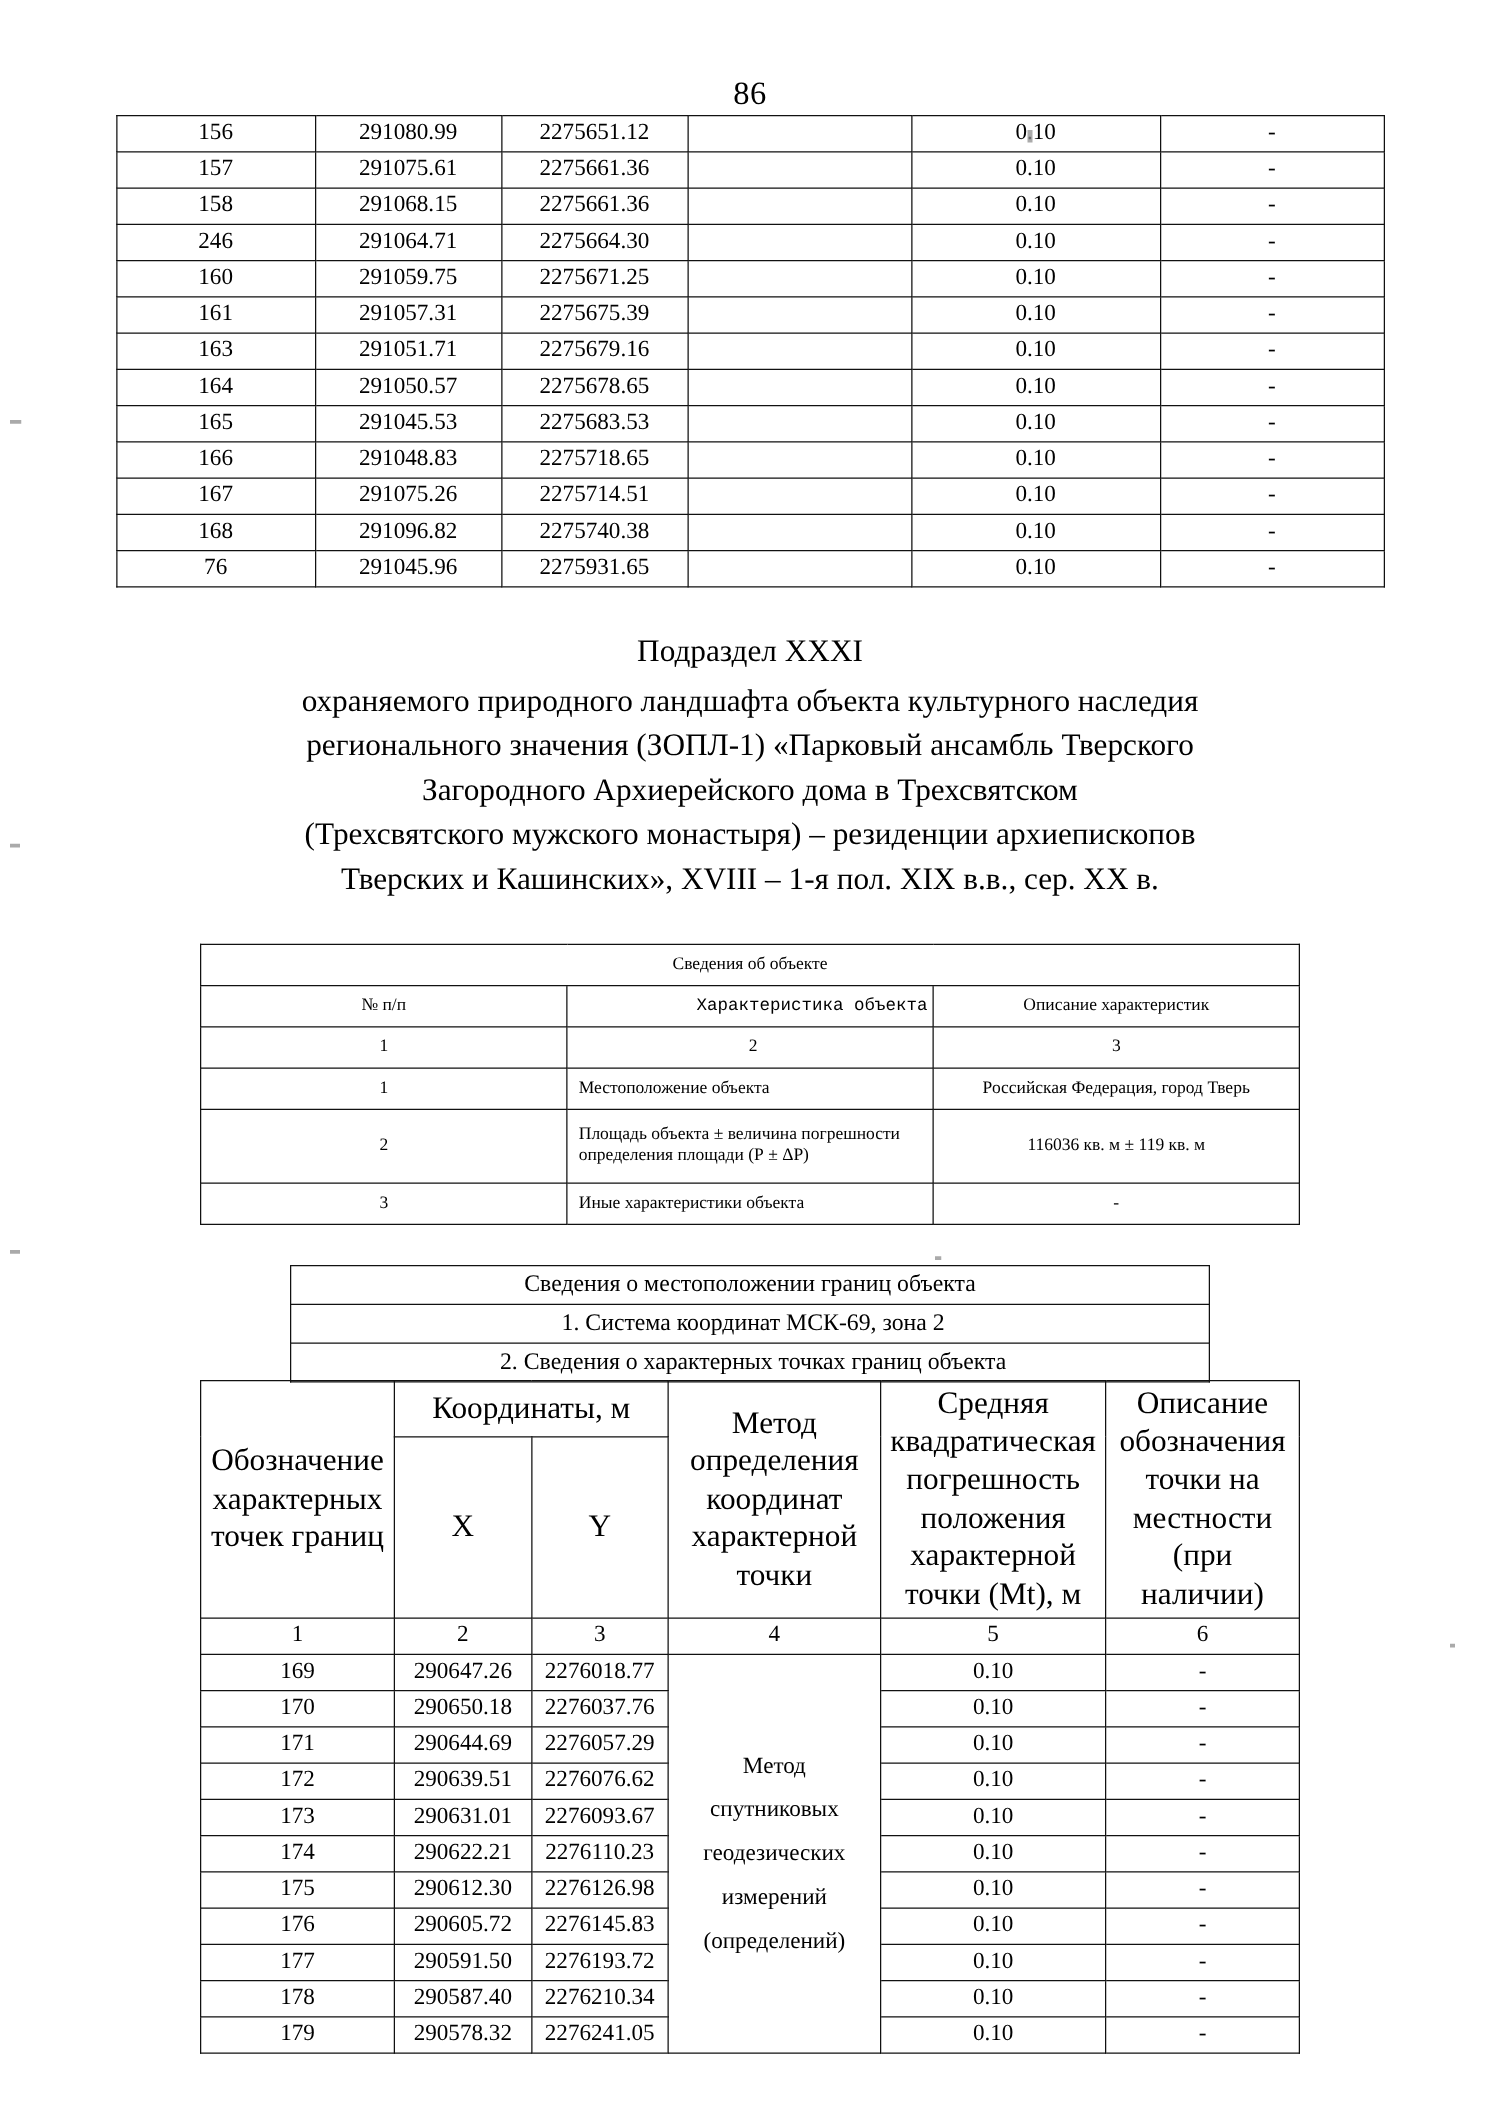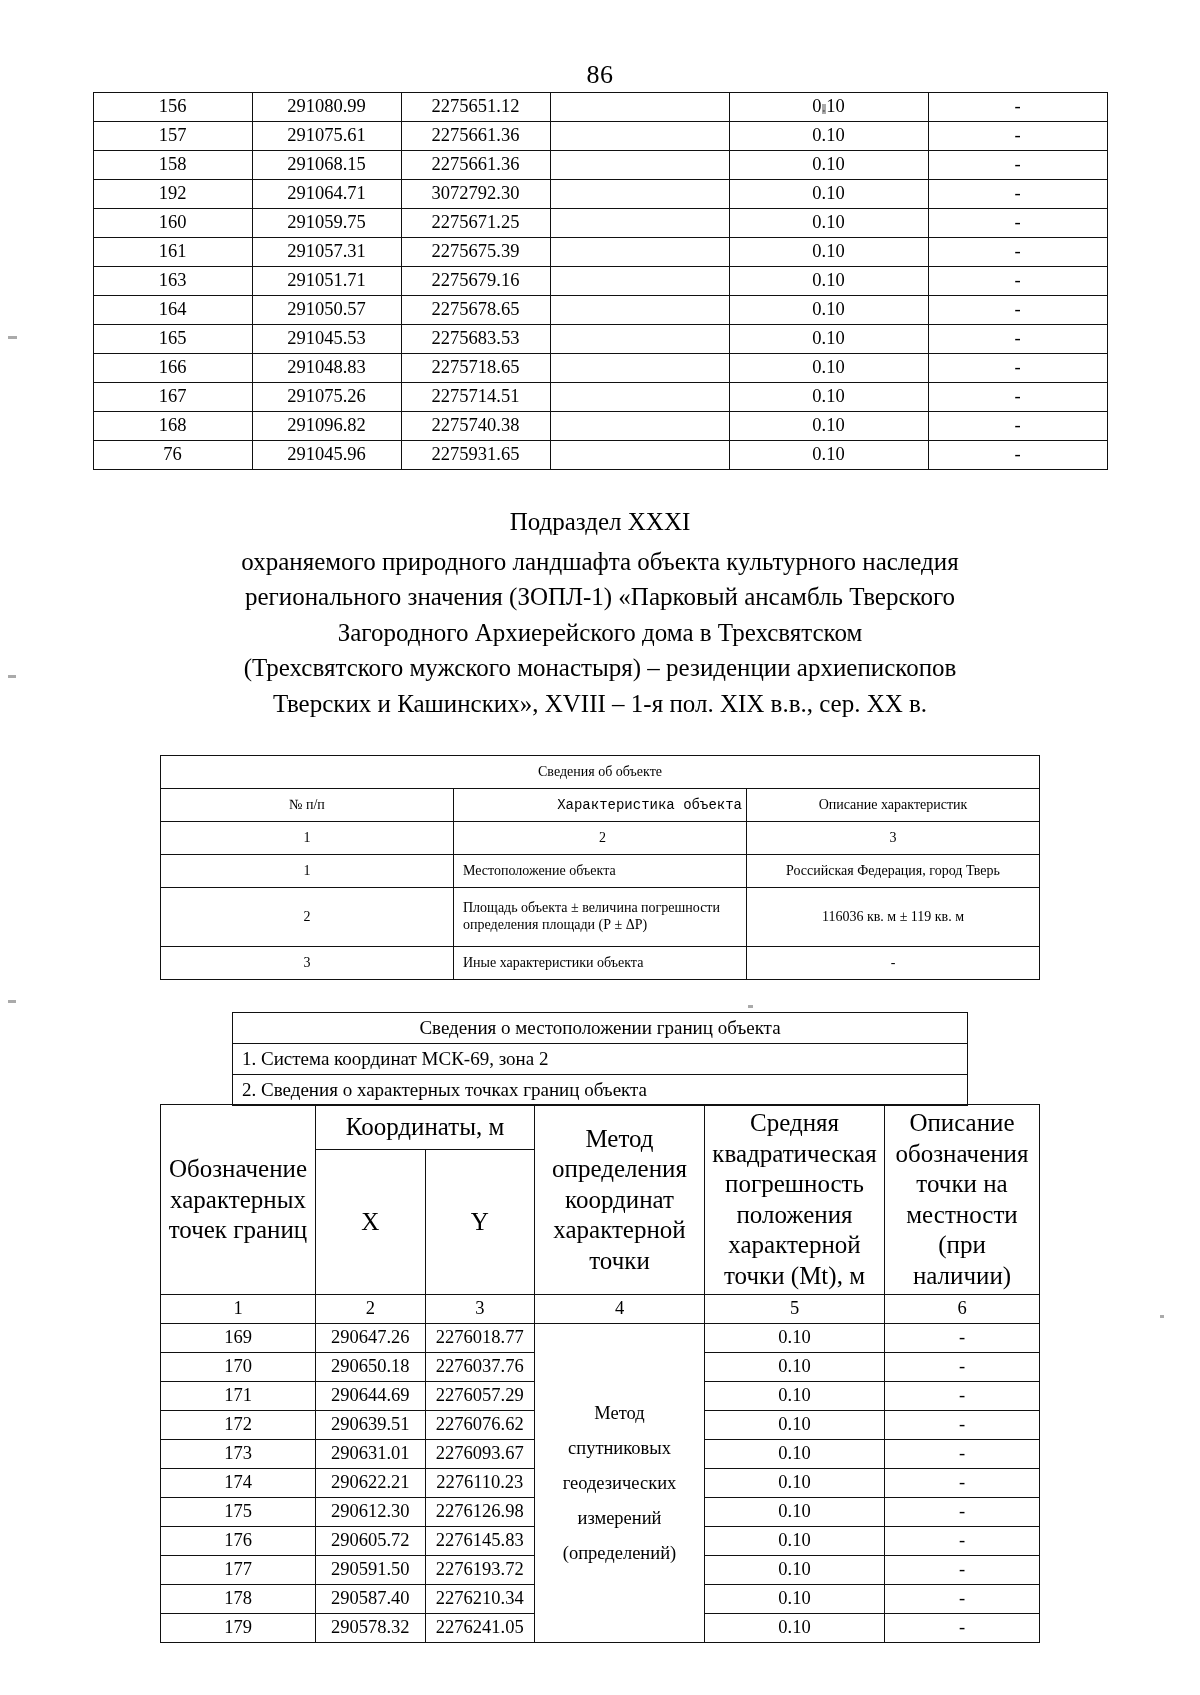--- a/index.html
+++ b/index.html
@@ -90,21 +90,21 @@
   #object-info td.full { text-align: center; }
 
   
   #borders-info {
     width: 736px;
     margin-top: 32px;
     font-size: 19px;
   }
   #borders-info td { height: 28px; }
   #borders-info td.full { text-align: center; }
-  #borders-info td.left { text-align: left; padding-left: 9px; }
+  #borders-info td.left { text-align: center; padding-left: 9px; }
 
   
   #coords-main {
     width: 880px;
     margin-top: -1.6px;
     font-size: 18.5px;
   }
   #coords-main th, #coords-main td { }
   #coords-main .h-desig  { width: 150px; }
   #coords-main .h-x      { width: 115px; }
@@ -153,23 +153,23 @@
       </tr>
       <tr>
         <td class="num">158</td>
         <td class="x">291068.15</td>
         <td class="y">2275661.36</td>
         <td class="method"></td>
         <td class="mt">0.10</td>
         <td class="descr">-</td>
       </tr>
       <tr>
-        <td class="num">192</td>
+        <td class="num">246</td>
         <td class="x">291064.71</td>
-        <td class="y">3072792.30</td>
+        <td class="y">2275664.30</td>
         <td class="method"></td>
         <td class="mt">0.10</td>
         <td class="descr">-</td>
       </tr>
       <tr>
         <td class="num">160</td>
         <td class="x">291059.75</td>
         <td class="y">2275671.25</td>
         <td class="method"></td>
         <td class="mt">0.10</td>

